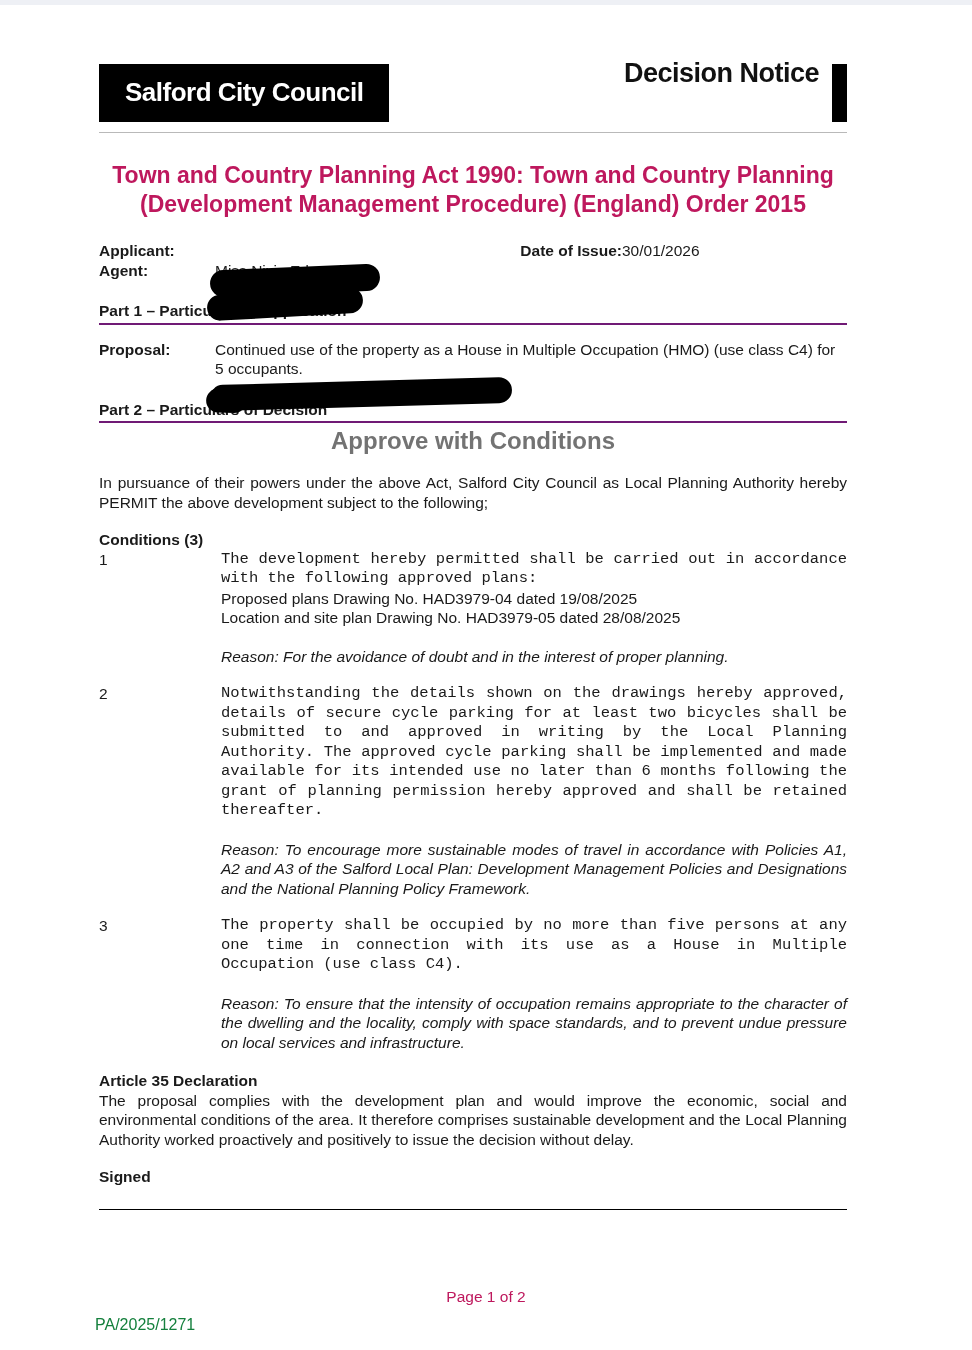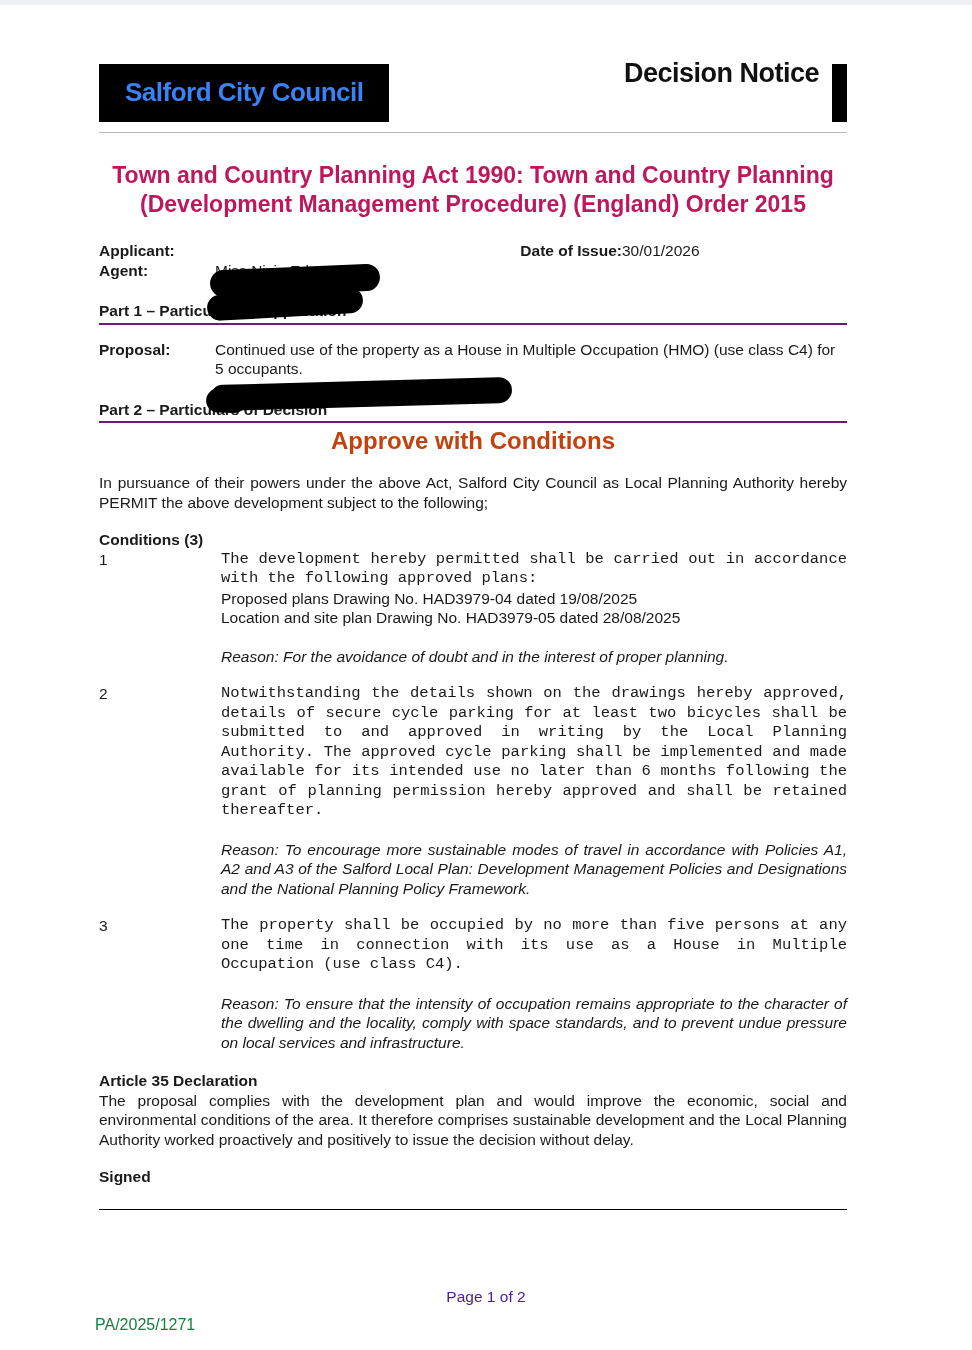--- a/index.html
+++ b/index.html
@@ -17,21 +17,21 @@
   }
   .page { position: absolute; top: 0; left: 0; width: 972px; height: 1350px; }
   .content {
     position: absolute; left: 99px; top: 64px; width: 748px;
     font-size: 15.5px; line-height: 19.5px;
   }
 
   
   .header-row { display: flex; align-items: stretch; justify-content: space-between; height: 58px; }
   .council-box {
-    background: #000; color: #3b82f6;
+    background: #000; color: #ffffff;
     display: flex; align-items: center;
     padding: 0 26px;
     font-size: 26px; font-weight: bold; letter-spacing: -0.5px;
   }
   .header-right { display: flex; align-items: flex-start; }
   .doc-type { font-size: 27px; font-weight: bold; color: #111; letter-spacing: -0.5px; }
   .header-bar { width: 15px; background: #000; margin-left: 13px; height: 58px; }
   .header-rule { border: none; border-top: 1px solid #b9b9b9; margin: 10px 0 0 0; }
 
   
@@ -59,42 +59,42 @@
 
   
   .loc-block { margin-top: 15px; }
   .loc-row { display: flex; }
   .loc-label { width: 116px; font-weight: bold; flex: 0 0 116px; }
   .loc-value { flex: 1; }
 
   .decision-heading {
     margin-top: 3px;
     text-align: center;
-    font-size: 24px; line-height: 30px; font-weight: bold; color: #c2410c;
+    font-size: 24px; line-height: 30px; font-weight: bold; color: #737373;
   }
   .intro { margin-top: 17px; text-align: justify; }
 
   .conditions-heading { margin-top: 18px; font-weight: bold; }
   .condition { display: flex; margin-top: 0; }
   .condition + .condition { margin-top: 18px; }
   .cond-num { width: 122px; flex: 0 0 122px; }
   .cond-body { flex: 1; }
   .cond-body .para { text-align: justify; font-family: Liberation Mono, monospace; }
   .reason { font-style: italic; margin-top: 19px; text-align: justify; }
 
   .article-heading { margin-top: 19px; font-weight: bold; }
   .article-body { text-align: justify; }
 
   .signed {
     margin-top: 18px; font-weight: bold;
     border-bottom: 1.5px solid #000; padding-bottom: 22px;
   }
 
   
-  .page-number { position: absolute; left: 0; width: 972px; top: 1288px; text-align: center; font-size: 15.5px; color: #4c1d95; }
+  .page-number { position: absolute; left: 0; width: 972px; top: 1288px; text-align: center; font-size: 15.5px; color: #be185d; }
   .app-ref { position: absolute; left: 95px; top: 1316px; font-size: 16px; color: #15803d; }
 
   
   .redaction { position: absolute; background: #000; }
   .redact-reference { left: 210px; top: 267px; width: 170px; height: 27px; border-radius: 14px; transform: rotate(-2.4deg); }
   .redact-applicant { left: 207px; top: 291px; width: 156px; height: 26px; border-radius: 13px; transform: rotate(-3.2deg); }
   .redact-location  { left: 210px; top: 381px; width: 302px; height: 26px; border-radius: 13px; transform: rotate(-1.6deg); }
   .redact-location::after {
     content: ""; position: absolute; left: -4px; top: 4px; width: 40px; height: 24px;
     background: #000; border-radius: 12px; transform: rotate(3deg);

